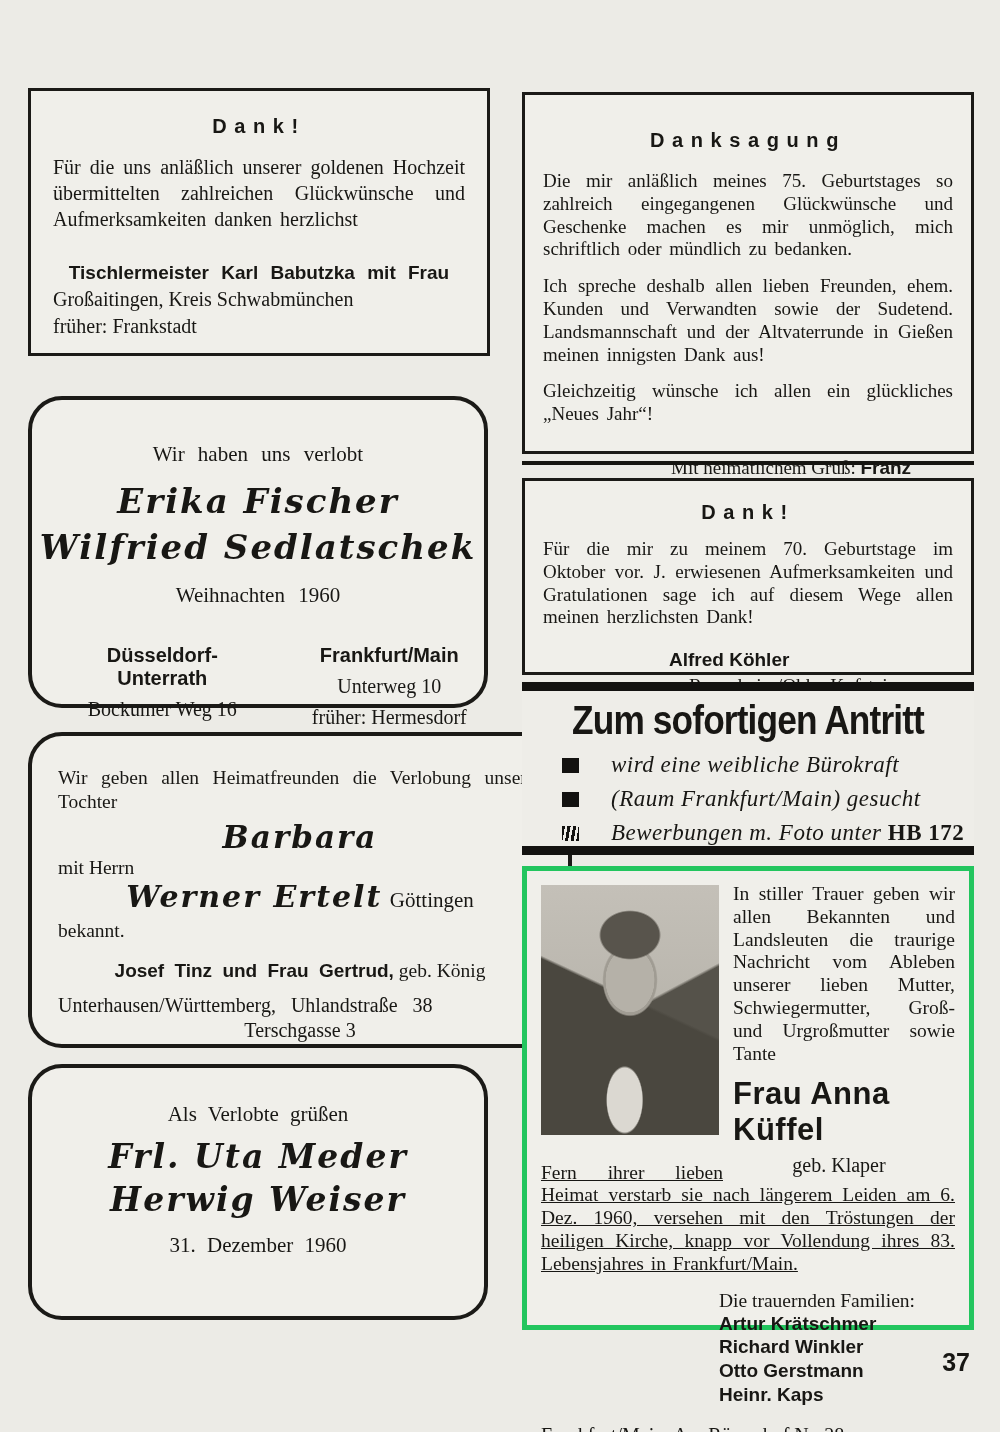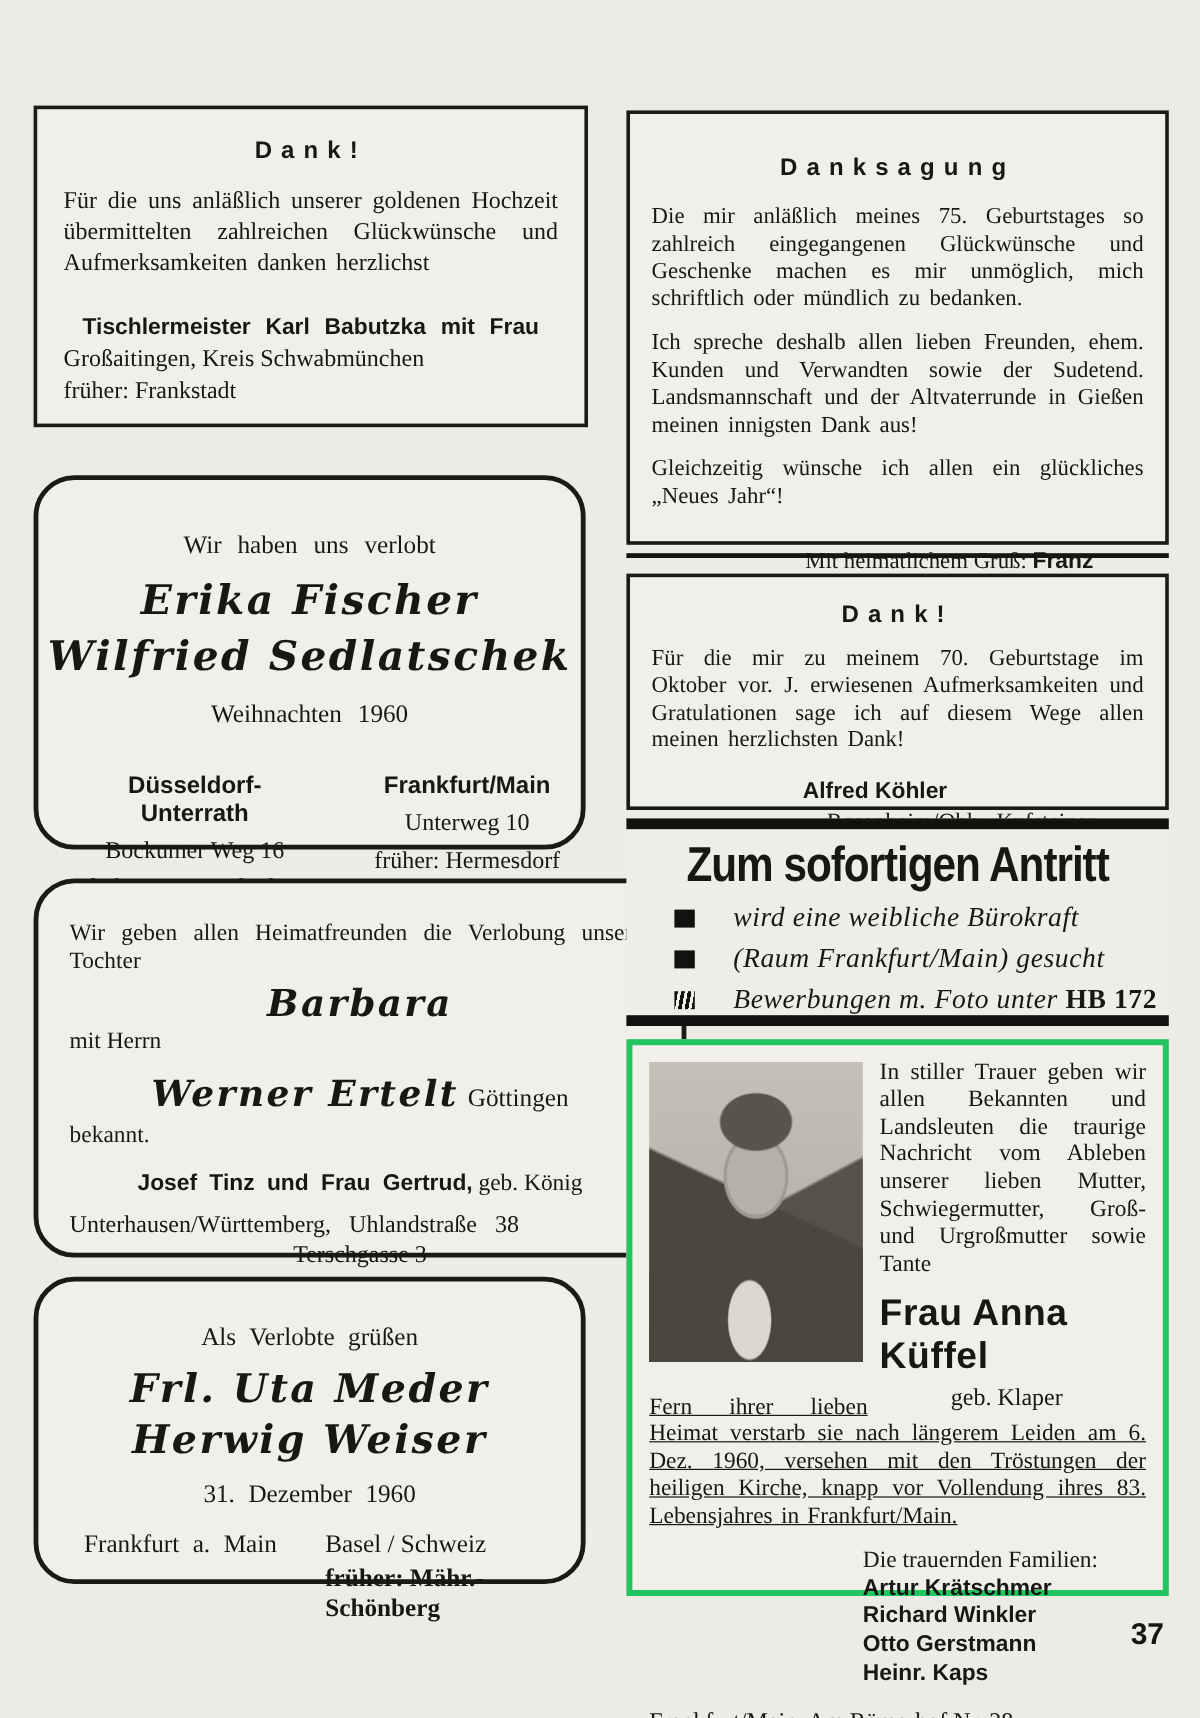--- a/index.html
+++ b/index.html
@@ -44,21 +44,21 @@
   #verlobt1 .dt { font-size:21px; margin-top:16px; word-spacing:8px; }
   #verlobt1 .cols { display:flex; text-align:center; margin:36px 0 0 30px; gap:32px; }
   #verlobt1 .city { font-family:"Liberation Sans", sans-serif; font-weight:bold; font-size:20px; }
   #verlobt1 .st, #verlobt1 .fr { font-size:20px; margin-top:8px; }
 
   
   #verlobt2 { left:28px; top:732px; width:544px; height:316px; padding:30px 26px 0; }
   #verlobt2 .intro { font-size:19.5px; line-height:1.25; text-align:justify; word-spacing:4px; }
   #verlobt2 .nm1 { text-align:center; font-size:31px; margin-top:4px; }
   #verlobt2 .mid { font-size:19.5px; margin-top:2px; }
-  #verlobt2 .nm2row { text-align:center; font-size:30px; margin-top:16px; }
+  #verlobt2 .nm2row { text-align:center; font-size:30px; margin-top:0; }
   #verlobt2 .nm2city { font-family:"Liberation Serif", serif; font-style:normal; font-weight:normal; font-size:21px; letter-spacing:0; }
   #verlobt2 .out { font-size:19.5px; margin-top:6px; }
   #verlobt2 .sigrow { text-align:center; font-size:19.5px; margin-top:18px; }
   #verlobt2 .sigrow .sans-b { font-size:19px; word-spacing:5px; }
   #verlobt2 .a1 { font-size:20px; margin-top:12px; text-align:justify; word-spacing:10px; }
   #verlobt2 .a2 { font-size:20px; margin-top:2px; text-align:justify; word-spacing:5px; }
   #verlobt2 .a3 { font-size:20px; text-align:center; margin-top:2px; }
 
   
   #verlobt3 { left:28px; top:1064px; width:460px; height:256px; text-align:center; padding-top:34px; }
@@ -169,27 +169,20 @@
     </div>
     <div class="a1">Unterhausen/Württemberg, Uhlandstraße 38</div>
     <div class="a3">Terschgasse 3</div>
   </div>
 
   <div class="box b-round" id="verlobt3">
     <div class="intro">Als Verlobte grüßen</div>
     <div class="nm script">Frl. Uta Meder</div>
     <div class="nm script">Herwig Weiser</div>
     <div class="dt">31. Dezember 1960</div>
-    <div class="row">
-      <div class="cl">Frankfurt a. Main</div>
-      <div class="cr">
-        <div>Basel / Schweiz</div>
-        <div class="fr">früher: Mähr.-Schönberg</div>
-      </div>
-    </div>
   </div>
 
   <div class="box b-rect" id="danksagung">
     <div class="head-spaced">Danksagung</div>
     <div class="bd body-just first">Die mir anläßlich meines 75. Geburtstages so zahlreich eingegangenen Glückwünsche und Geschenke machen es mir unmöglich, mich schriftlich oder mündlich zu bedanken.</div>
     <div class="bd body-just">Ich spreche deshalb allen lieben Freunden, ehem. Kunden und Verwandten sowie der Sudetend. Landsmannschaft und der Altvaterrunde in Gießen meinen innigsten Dank aus!</div>
     <div class="bd body-just">Gleichzeitig wünsche ich allen ein glückliches „Neues Jahr“!</div>
     <div class="sigblock">
       <div><span>Mit heimatlichem Gruß: </span><span class="nb">Franz Kosch</span></div>
       <div style="font-weight:bold">Gießen/Lahn, Jahnstraße 37</div>

